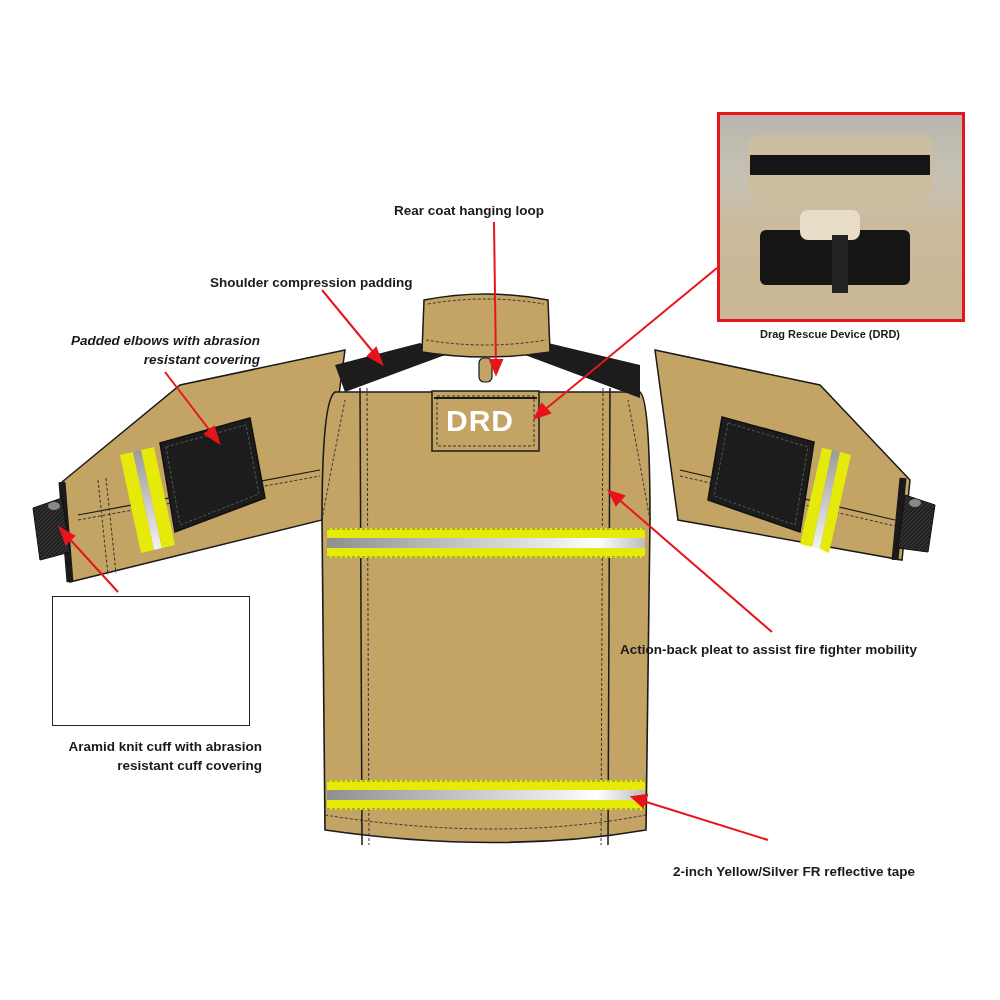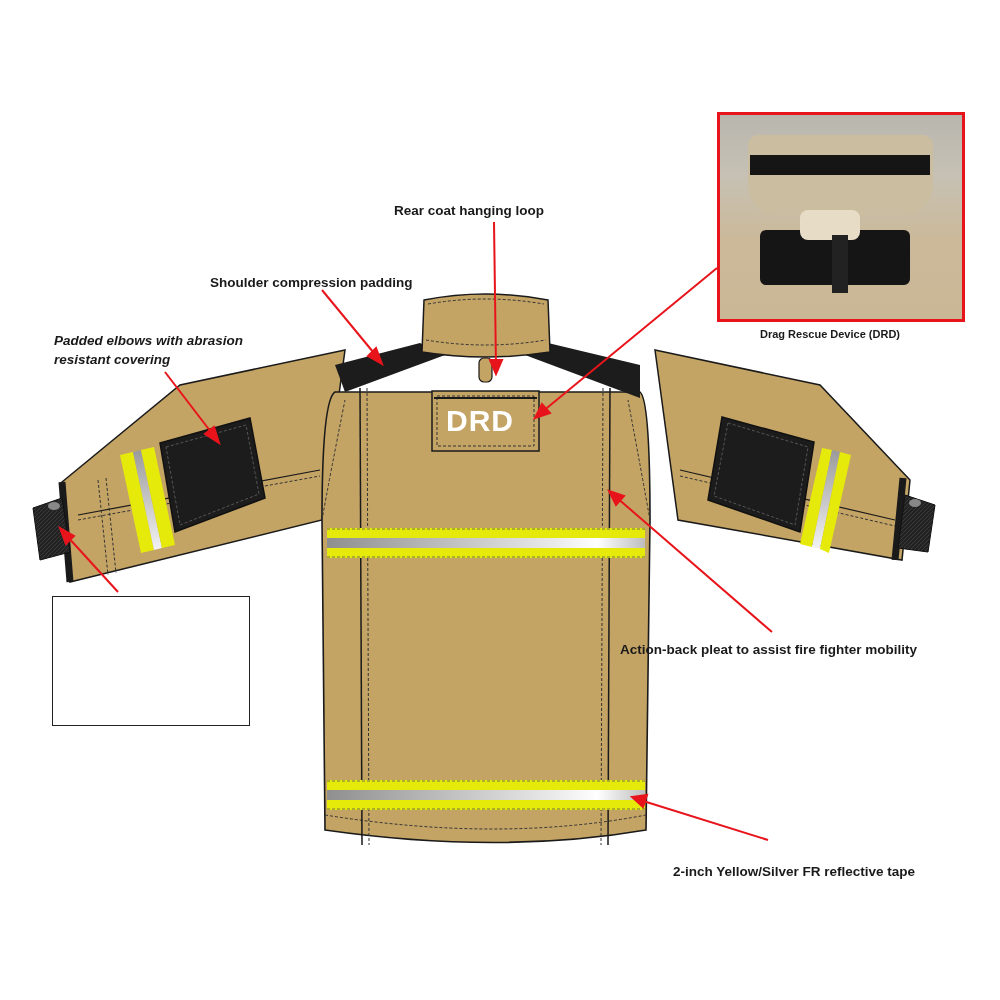--- a/index.html
+++ b/index.html
@@ -1,19 +1,19 @@
 <!DOCTYPE html>
 <html><head>
 <meta charset="utf-8">
 <style>
   html, body { margin:0; padding:0; background:#ffffff; }
   body { width:1000px; height:1000px; position:relative; overflow:hidden;
          font-family:"Liberation Sans","DejaVu Sans",sans-serif; }
   .label { position:absolute; font-weight:bold; color:#1a1a1a; font-size:13.5px;
-           text-align:left; line-height:19px; white-space:nowrap; }
+           text-align:right; line-height:19px; white-space:nowrap; }
   svg.main { position:absolute; left:0; top:0; }
   .inset-photo { position:absolute; left:717px; top:112px; width:248px; height:210px;
                  border:3px solid #e8141b; box-sizing:border-box; overflow:hidden;
                  background:linear-gradient(180deg,#b9b6ae 0%,#c6c1b4 30%,#cbb99a 60%,#c9b795 100%); }
   .inset-cuff { position:absolute; left:52px; top:596px; width:198px; height:130px;
                 border:1.5px solid #222; box-sizing:border-box; background:#fff; }
 </style>
 </head>
 <body>
 
@@ -156,18 +156,20 @@
 
 <div class="inset-cuff"></div>
 
 <div class="label" style="left:394px;top:201px;">Rear coat hanging loop</div>
 <div class="label" style="left:210px;top:273px;">Shoulder compression padding</div>
 <div class="label" style="left:54px;top:331px;width:206px;font-style:italic;">
   <div>Padded elbows with abrasion</div>
   <div>resistant covering</div>
 </div>
 <div class="label" style="left:42px;top:737px;width:220px;">
+  <div>Aramid knit cuff with abrasion</div>
+  <div>resistant cuff covering</div>
 </div>
 <div class="label" style="left:620px;top:640px;">Action-back pleat to assist fire fighter mobility</div>
 <div class="label" style="left:673px;top:846px;margin-top:16px;">2-inch Yellow/Silver FR reflective tape</div>
 <div class="label" style="left:760px;top:325px;font-size:11px;">Drag Rescue Device (DRD)</div>
 
 <div style="position:absolute;left:446px;top:404px;font-weight:bold;font-size:30px;color:#ffffff;letter-spacing:1px;font-family:'Liberation Sans',sans-serif;text-align:right;">DRD</div>
 
 </body></html>

